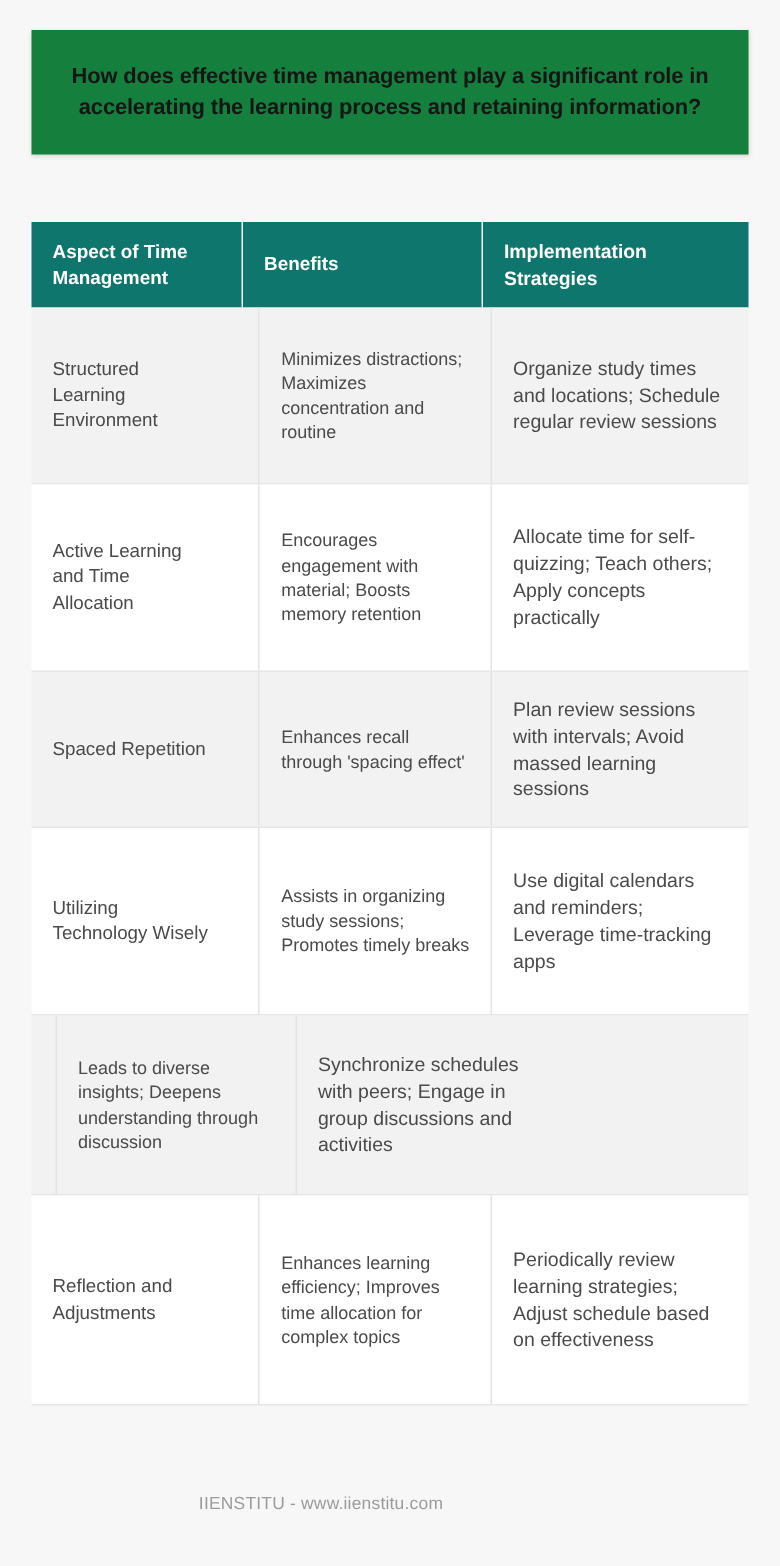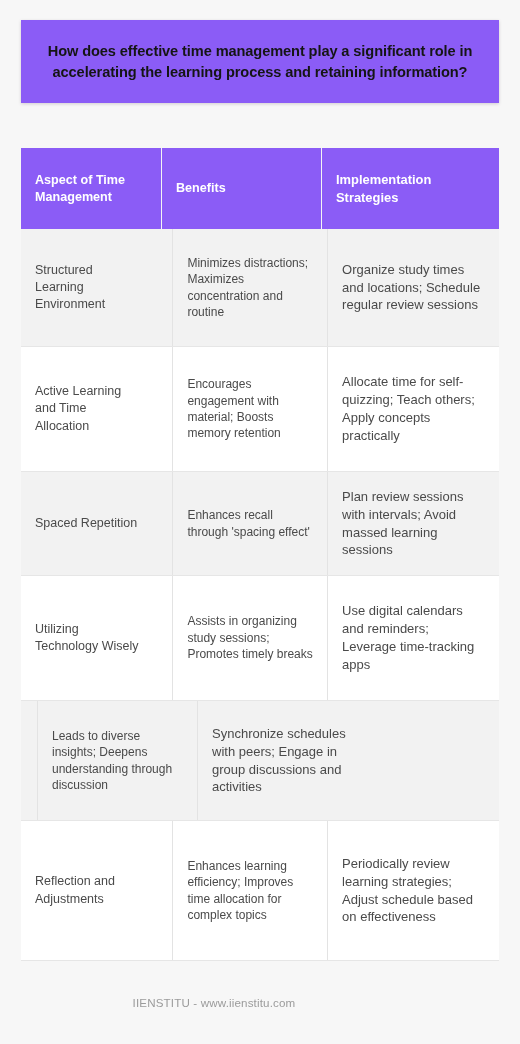--- a/index.html
+++ b/index.html
@@ -20,21 +20,21 @@
     box-sizing: border-box;
   }
 
   
   .banner {
     position: absolute;
     left: 21px;
     top: 20px;
     width: 478px;
     height: 83px;
-    background: #8b5cf6;
+    background: #15803d;
     box-shadow: 0 1px 3px rgba(120,100,110,0.28);
     display: flex;
     align-items: center;
     justify-content: center;
     box-sizing: border-box;
     padding: 4px 26px;
   }
   .banner-text {
     font-size: 14.6px;
     line-height: 1.42;
@@ -61,22 +61,22 @@
     box-sizing: border-box;
     display: flex;
     align-items: center;
   }
   .c0 { width: 140px; }
   .c1 { width: 160px; }
   .c2 { width: 178px; }
 
   
   .thead {
-    background: #8b5cf6;
-    height: 81px;
+    background: #0f766e;
+    height: 57px;
   }
   .thead .tcell {
     padding: 0 14px;
     color: #ffffff;
     font-weight: bold;
     font-size: 12.6px;
     line-height: 1.33;
   }
   .thead .c1, .thead .c2 {
     border-left: 1px solid #f4f4f4;

